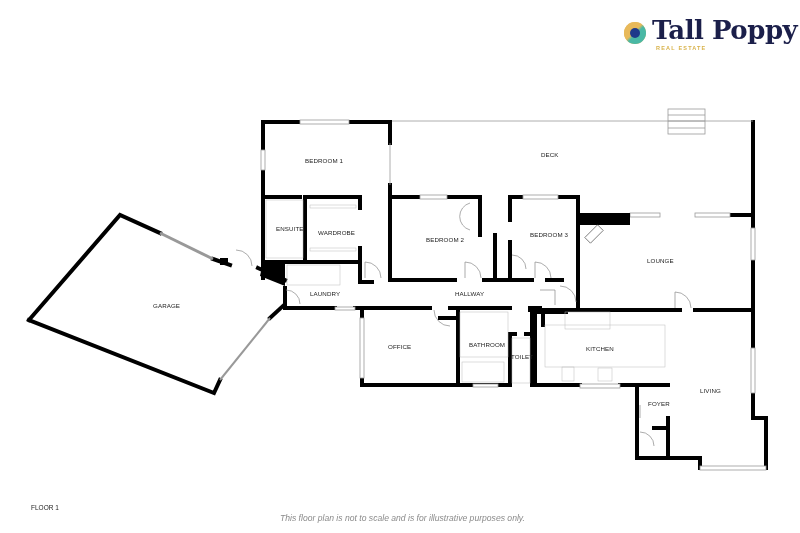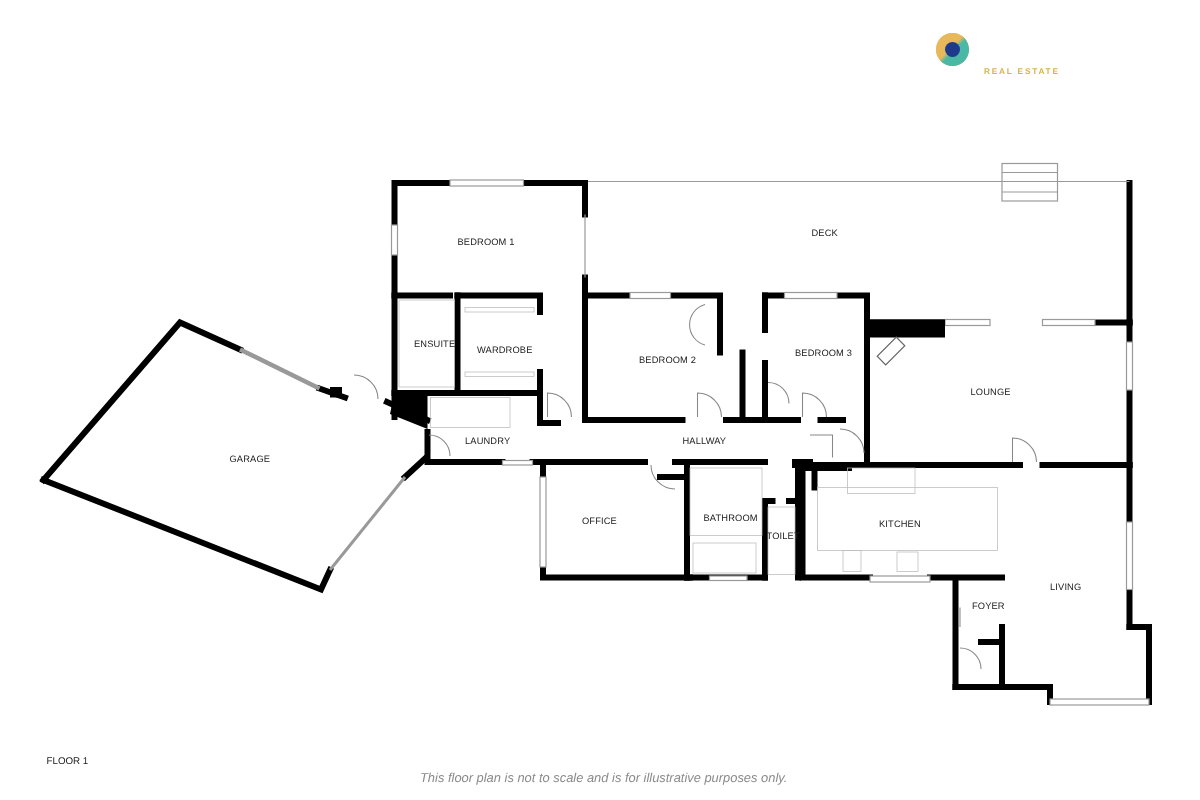--- a/index.html
+++ b/index.html
@@ -13,20 +13,21 @@
   .logo-name { position: absolute; left: 28px; top: -2px; font-family: "DejaVu Serif", serif; font-weight: bold; font-size: 26px; color: #1b1f4a; letter-spacing: -0.5px; white-space: nowrap; }
   .logo-sub { position: absolute; left: 32px; top: 28px; font-family: "Liberation Sans", sans-serif; font-weight: bold; font-size: 5.5px; color: #d8b24a; letter-spacing: 1.2px; white-space: nowrap; }
   .floor-label { position: absolute; left: 31px; top: 504px; font-size: 6.5px; color: #222; }
   .disclaimer { position: absolute; left: 280px; top: 513px; font-size: 8.6px; font-style: italic; color: #8a8a8a; white-space: nowrap; }
 </style>
 </head>
 <body>
 
 <div class="logo">
   <div class="logo-mark"></div>
+  <div class="logo-name">Tall Poppy</div>
   <div class="logo-sub">REAL ESTATE</div>
 </div>
 
 <svg id="plan" width="800" height="533" viewBox="0 0 800 533">
   <g fill="none" stroke="#000" stroke-width="4" stroke-linecap="square">
 
     <polyline points="300,122 263,122 263,197 300,197"></polyline>
     <polyline points="349,122 390,122 390,143"></polyline>
     <line x1="390" y1="185" x2="390" y2="197"></line>
 

